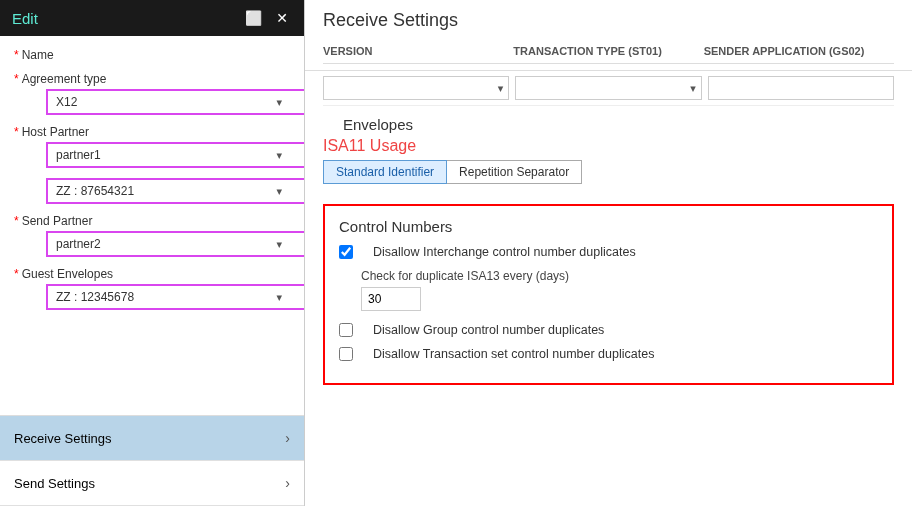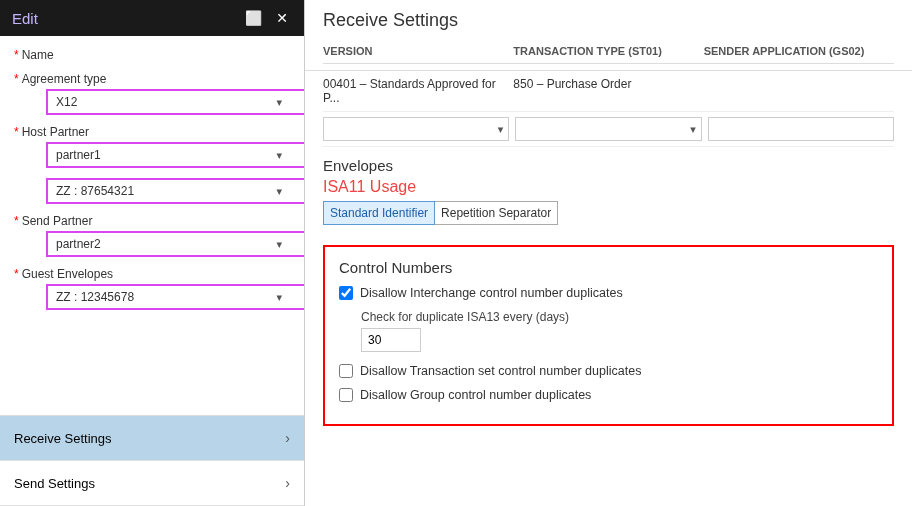--- a/index.html
+++ b/index.html
@@ -19,21 +19,21 @@
     .left-header {
       background: #1a1a1a;
       color: #fff;
       padding: 8px 12px;
       display: flex;
       align-items: center;
       justify-content: space-between;
       font-size: 15px;
       font-weight: 400;
     }
-    .left-header-title { color: #c4b5fd; }
+    .left-header-title { color: #5eead4; }
     .left-header-icons { display: flex; gap: 8px; align-items: center; }
     .header-icon {
       color: #fff;
       cursor: pointer;
       font-size: 14px;
       width: 20px; height: 20px;
       display: flex; align-items: center; justify-content: center;
     }
 
     .left-body {
@@ -201,33 +201,34 @@
 
     
     .section {
       padding: 10px 18px 6px 18px;
     }
     .section-title {
       font-size: 15px;
       font-weight: 400;
       color: #333;
       margin-bottom: 4px;
+      margin-left: 20px;
     }
     .isa-label {
       font-size: 16px;
       color: #ef4444;
       margin-bottom: 5px;
     }
     .tab-group {
       display: flex;
       gap: 0;
       margin-bottom: 6px;
     }
     .tab-btn {
-      padding: 4px 6px;
+      padding: 4px 12px;
       font-size: 12px;
       border: 1px solid #aaa;
       cursor: pointer;
       background: #fff;
       color: #333;
     }
     .tab-btn.active {
       background: #ddeeff;
       border-color: #5b9bd5;
       color: #1a5fa8;
@@ -245,21 +246,21 @@
     }
     .cn-title {
       font-size: 15px;
       font-weight: 400;
       color: #333;
       margin-bottom: 10px;
     }
     .checkbox-row {
       display: flex;
       align-items: center;
-      gap: 7px;
+      gap: 20px;
       margin-bottom: 10px;
       font-size: 12.5px;
       color: #333;
     }
     .checkbox-row input[type=checkbox] {
       width: 14px;
       height: 14px;
       cursor: pointer;
     }
     .sub-field {
@@ -367,25 +368,20 @@
   <div class="right-header">
     <div class="right-title">Receive Settings</div>
     <div class="table-header-row">
       <div class="th">VERSION</div>
       <div class="th">TRANSACTION TYPE (ST01)</div>
       <div class="th">SENDER APPLICATION (GS02)</div>
     </div>
   </div>
 
   <div class="right-body">
-    <div class="data-row">
-      <div>00401 – Standards Approved for P...</div>
-      <div>850 – Purchase Order</div>
-      <div></div>
-    </div>
     <div class="dropdown-row">
       <div class="inline-select-wrapper">
         <select class="inline-select"><option></option></select>
       </div>
       <div class="inline-select-wrapper">
         <select class="inline-select"><option></option></select>
       </div>
       <div>
         <input class="inline-text" type="text" style="">
       </div>
@@ -409,21 +405,21 @@
       <span>Disallow Interchange control number duplicates</span>
     </div>
 
     <div class="sub-field">
       <div class="sub-field-label">Check for duplicate ISA13 every (days)</div>
       <input type="text" style="border: 1px solid rgb(204, 204, 204); padding: 3px 6px; font-size: 12px; height: 24px; width: 60px;" value="30">
     </div>
 
     <div class="checkbox-row">
       <input type="checkbox" style="">
-      <span>Disallow Transaction set control number duplicates</span>
+      <span>Disallow Group control number duplicates</span>
     </div>
 
     <div class="checkbox-row">
       <input type="checkbox" style="">
-      <span>Disallow Group control number duplicates</span>
+      <span>Disallow Transaction set control number duplicates</span>
     </div>
   </div>
 </div>
 
 </body></html>

